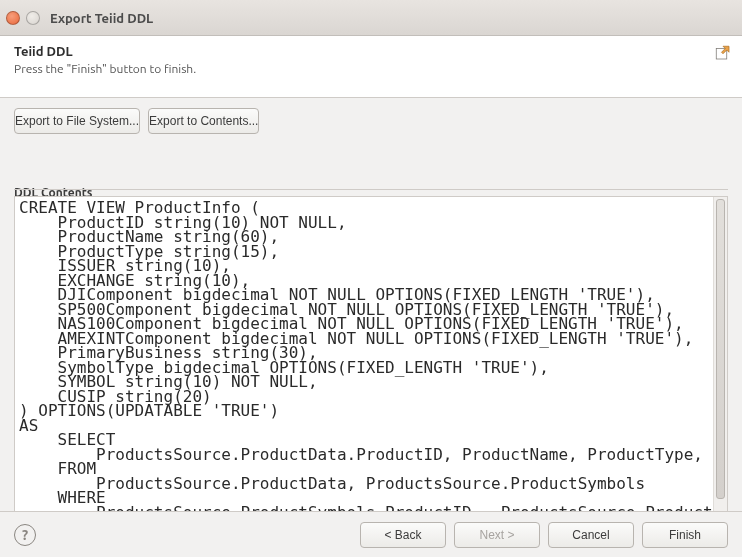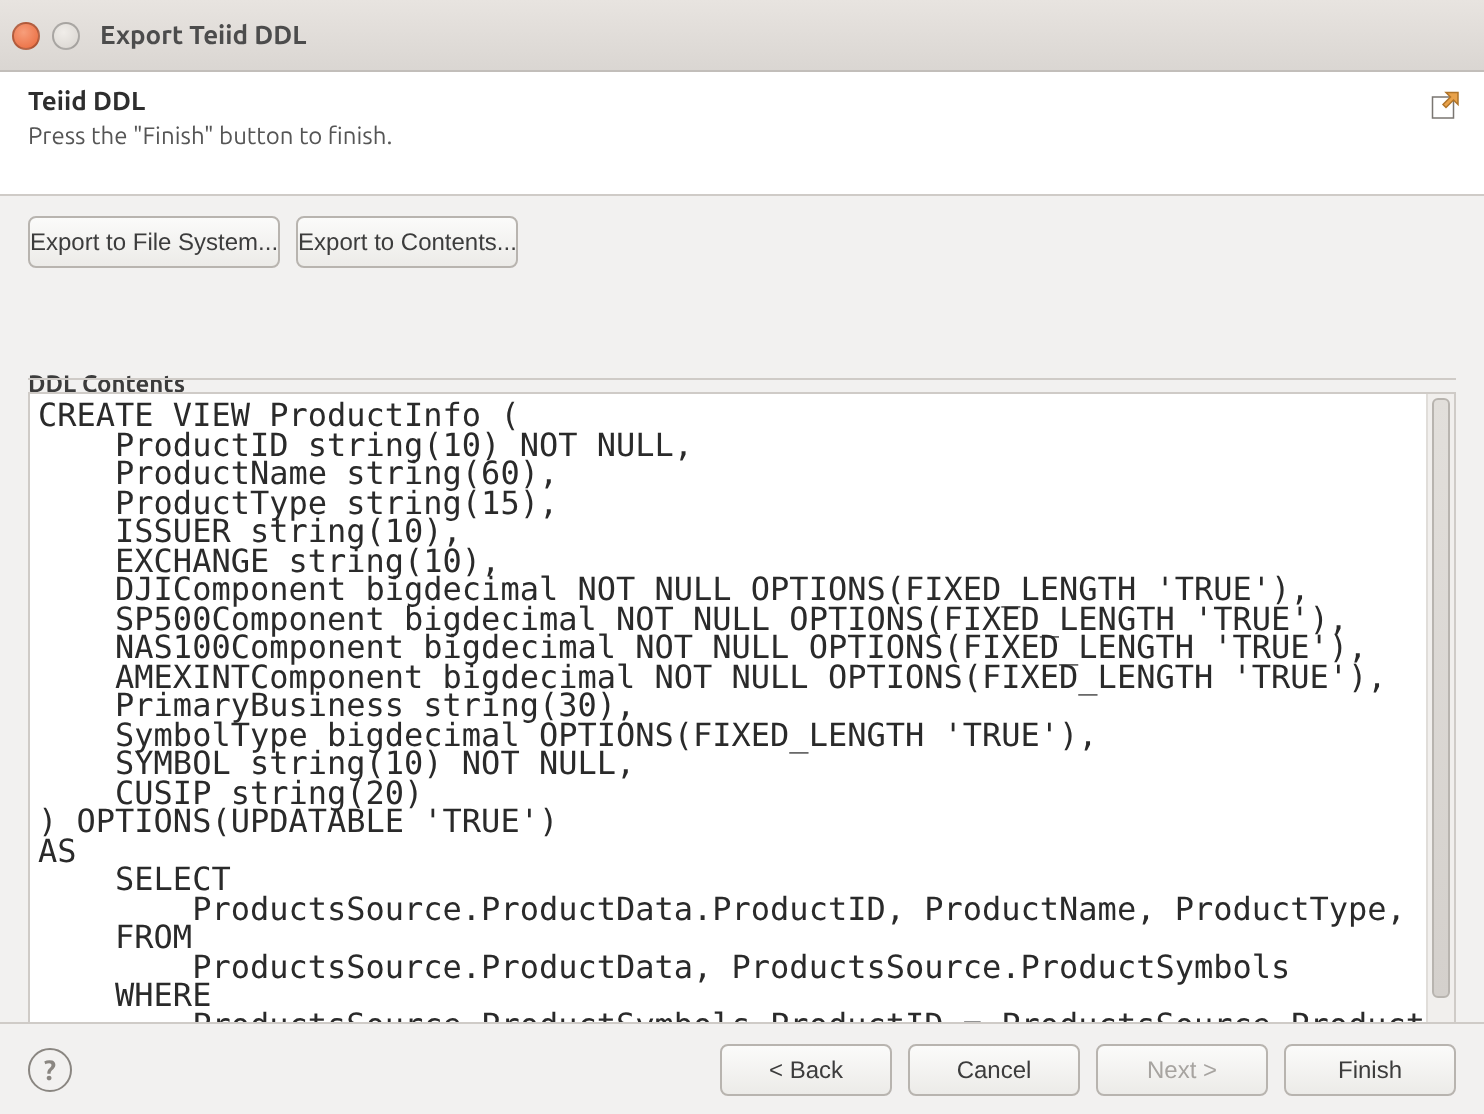--- a/index.html
+++ b/index.html
@@ -213,16 +213,16 @@
     </div>
   </div>
 </div>
 
 <div class="footer">
   <div class="help-icon">
     <span>?</span>
   </div>
   <div class="spacer"></div>
   <button class="btn">&lt; Back</button>
+  <button class="btn" disabled="">Next &gt;</button>
   <button class="btn">Cancel</button>
-  <button class="btn" disabled="">Next &gt;</button>
   <button class="btn">Finish</button>
 </div>
 
 </body></html>

